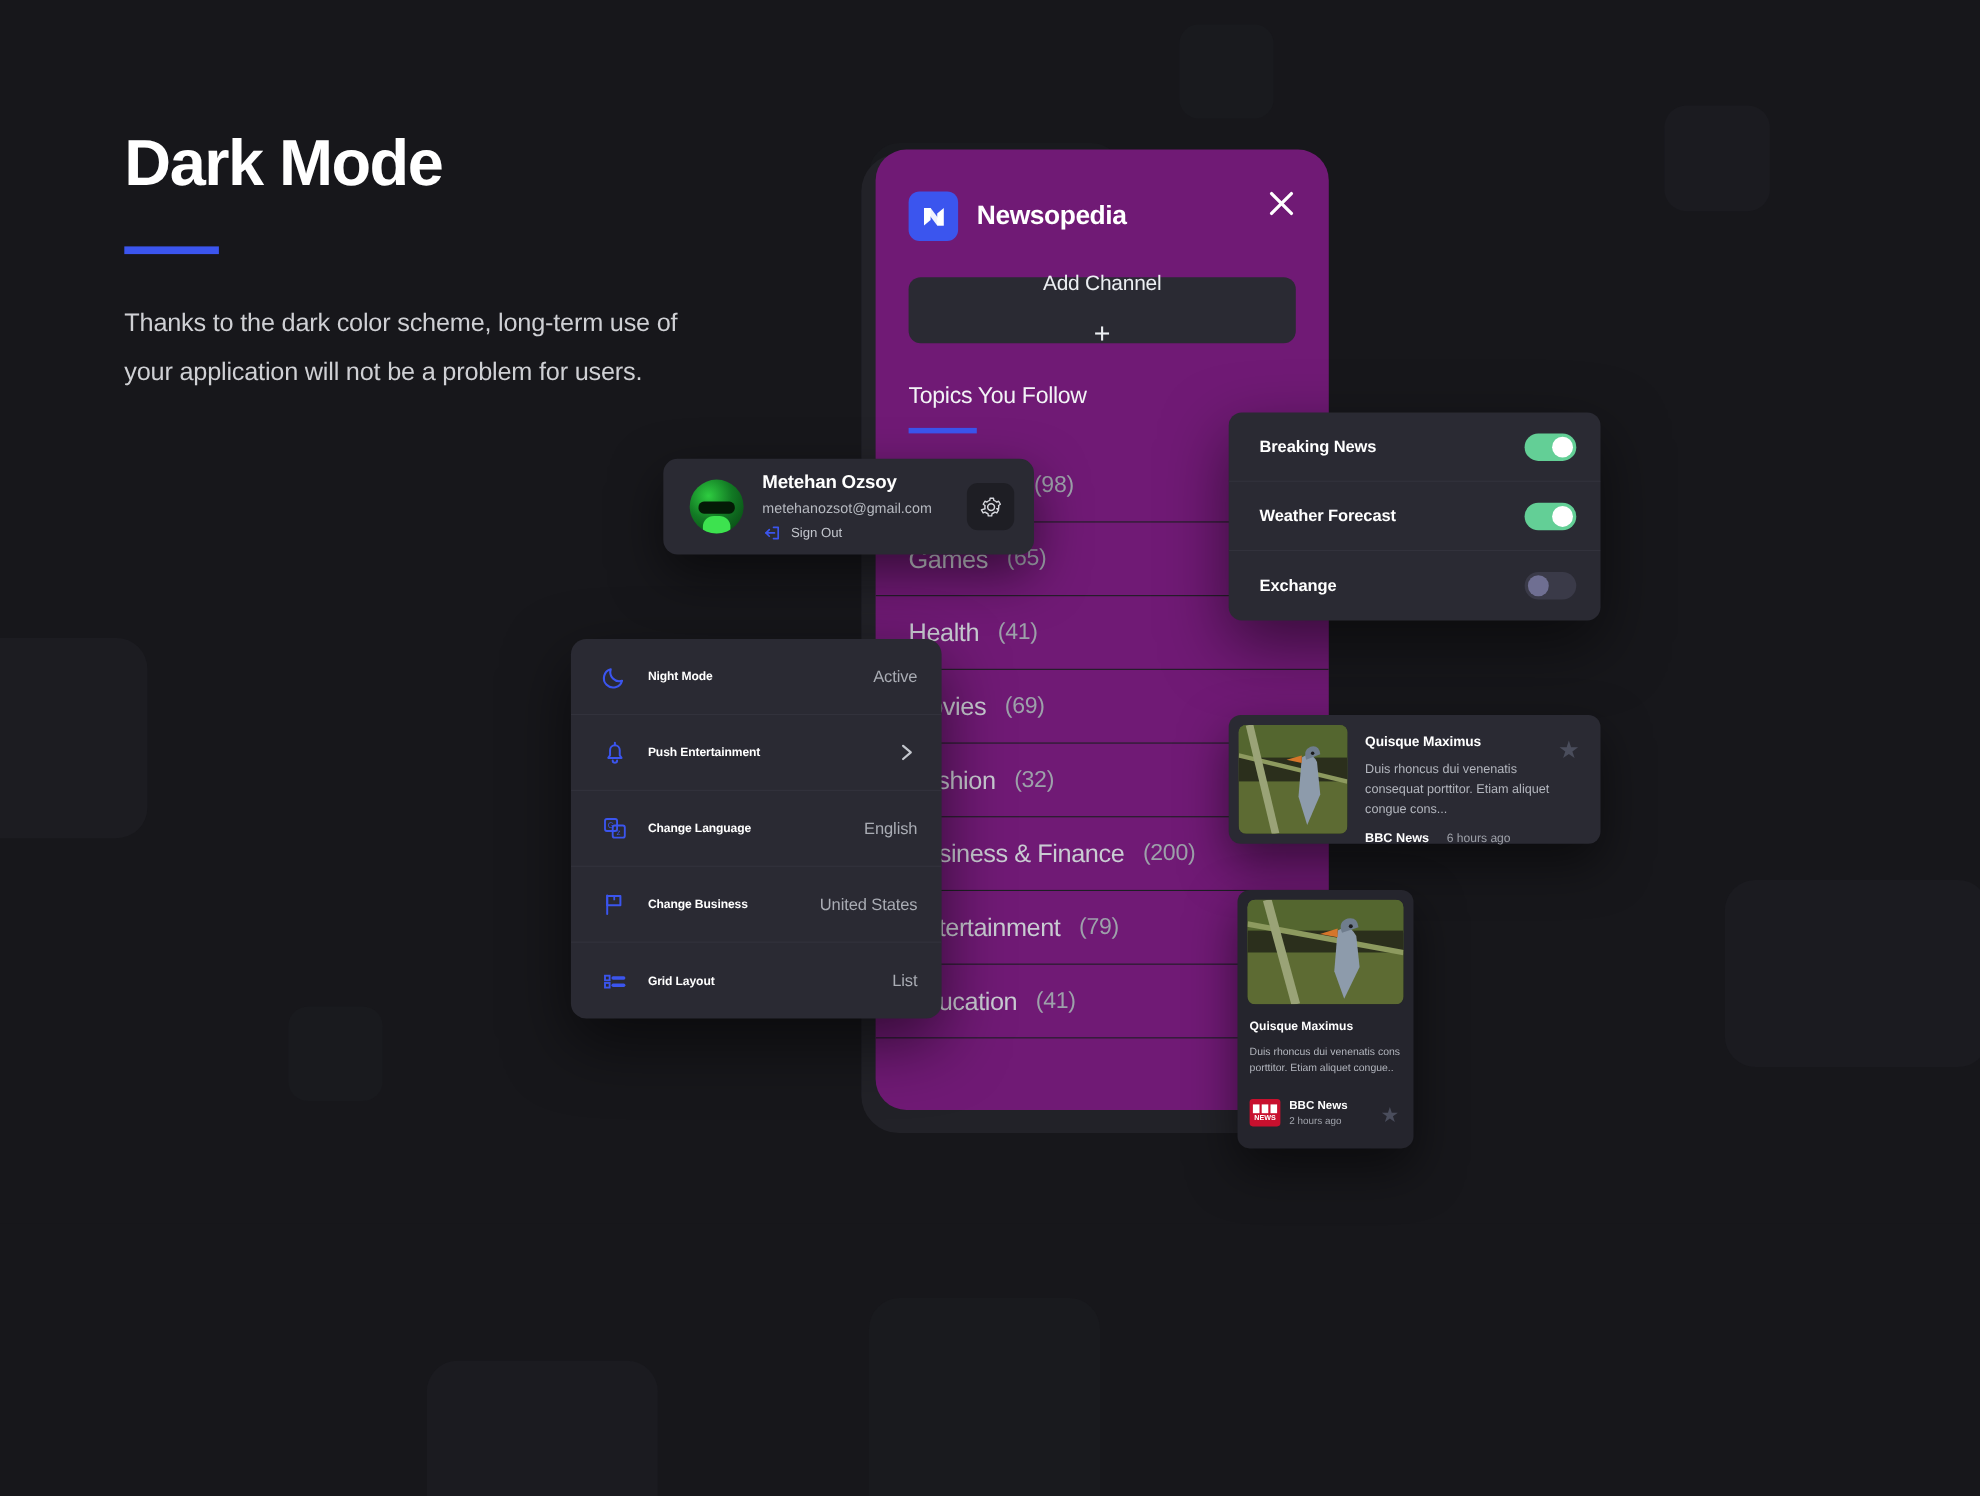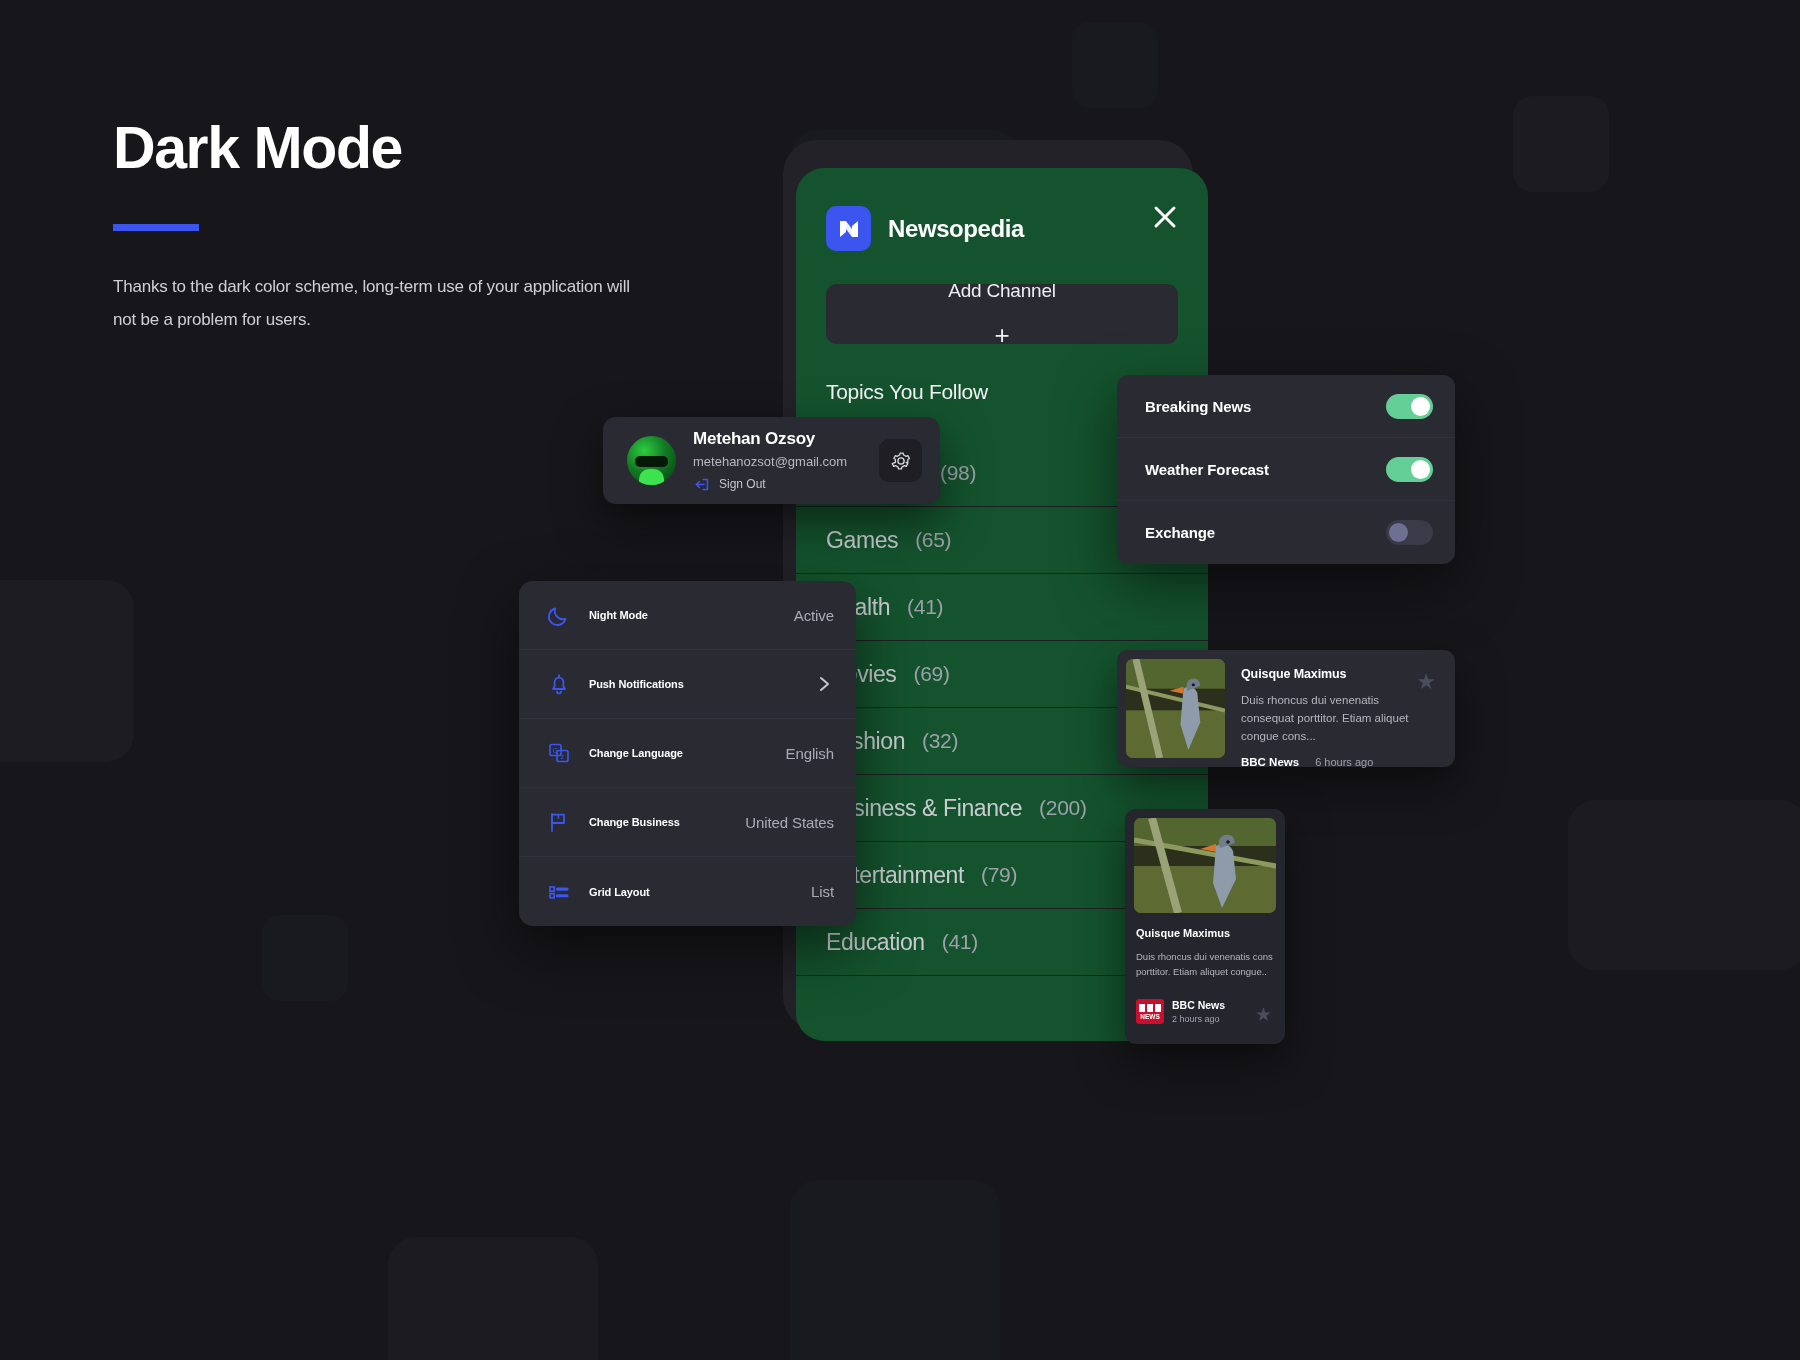--- a/index.html
+++ b/index.html
@@ -17,32 +17,32 @@
   .bg-sq.faint { background: #191a1e; }
 
   
   #hero { position: absolute; left: 113px; top: 118px; width: 560px; }
   #hero-title {
     font-size: 59px; font-weight: 700; color: #ffffff;
     letter-spacing: -1.4px; line-height: 1.05;
   }
   #hero-rule { width: 86px; height: 7px; background: #3b55ee; margin-top: 44px; }
   #hero-body {
-    margin-top: 40px; font-size: 17px; line-height: 1.92;
+    margin-top: 40px; font-size: 23px; line-height: 1.92;
     color: #cfd0d4; letter-spacing: -0.2px; max-width: 520px;
   }
 
   
   #app-shadow {
     position: absolute; left: 783px; top: 140px; width: 410px; height: 890px;
     border-radius: 34px; background: #222228;
   }
   #app-window {
-    position: absolute; left: 796px; top: 168px; width: 412px; height: 873px;
-    border-radius: 28px; background: #14532d; overflow: hidden;
+    position: absolute; left: 796px; top: 136px; width: 412px; height: 873px;
+    border-radius: 28px; background: #701a75; overflow: hidden;
   }
   #app-header { position: relative; padding: 38px 30px 0 30px; }
   #brand-row { display: flex; align-items: center; gap: 17px; }
   #brand-logo {
     width: 45px; height: 45px; border-radius: 10px; background: #3b55ee;
     display: flex; align-items: center; justify-content: center;
   }
   #brand-name { font-size: 24px; font-weight: 700; color: #fff; letter-spacing: -0.4px; }
   #close-btn {
     position: absolute; right: 26px; top: 32px; width: 34px; height: 34px;
@@ -315,21 +315,21 @@
         <span class="menu-value">Active</span>
       </div>
       <div class="menu-row">
         <span class="menu-icon">
           <svg width="26" height="26" viewBox="0 0 26 26">
             <path d="M7 18h12l-1.6-2.4V11a4.4 4.4 0 0 0-8.8 0v4.6z" fill="none" stroke="#3b55ee" stroke-width="1.8" stroke-linejoin="round"></path>
             <path d="M11 20.4a2 2 0 0 0 4 0" fill="none" stroke="#3b55ee" stroke-width="1.8" stroke-linecap="round"></path>
             <line x1="13" y1="4.2" x2="13" y2="6.4" stroke="#3b55ee" stroke-width="1.8" stroke-linecap="round"></line>
           </svg>
         </span>
-        <span class="menu-label">Push Notifications</span>
+        <span class="menu-label">Push Entertainment</span>
         <span class="menu-arrow">
           <svg width="20" height="20" viewBox="0 0 20 20">
             <polyline points="7,4 14,10 7,16" fill="none" stroke="#c3c6cd" stroke-width="2" stroke-linecap="round" stroke-linejoin="round"></polyline>
           </svg>
         </span>
       </div>
       <div class="menu-row">
         <span class="menu-icon">
           <svg width="26" height="26" viewBox="0 0 26 26">
             <rect x="4" y="4.5" width="11" height="11" rx="1.8" fill="none" stroke="#3b55ee" stroke-width="1.7"></rect>

